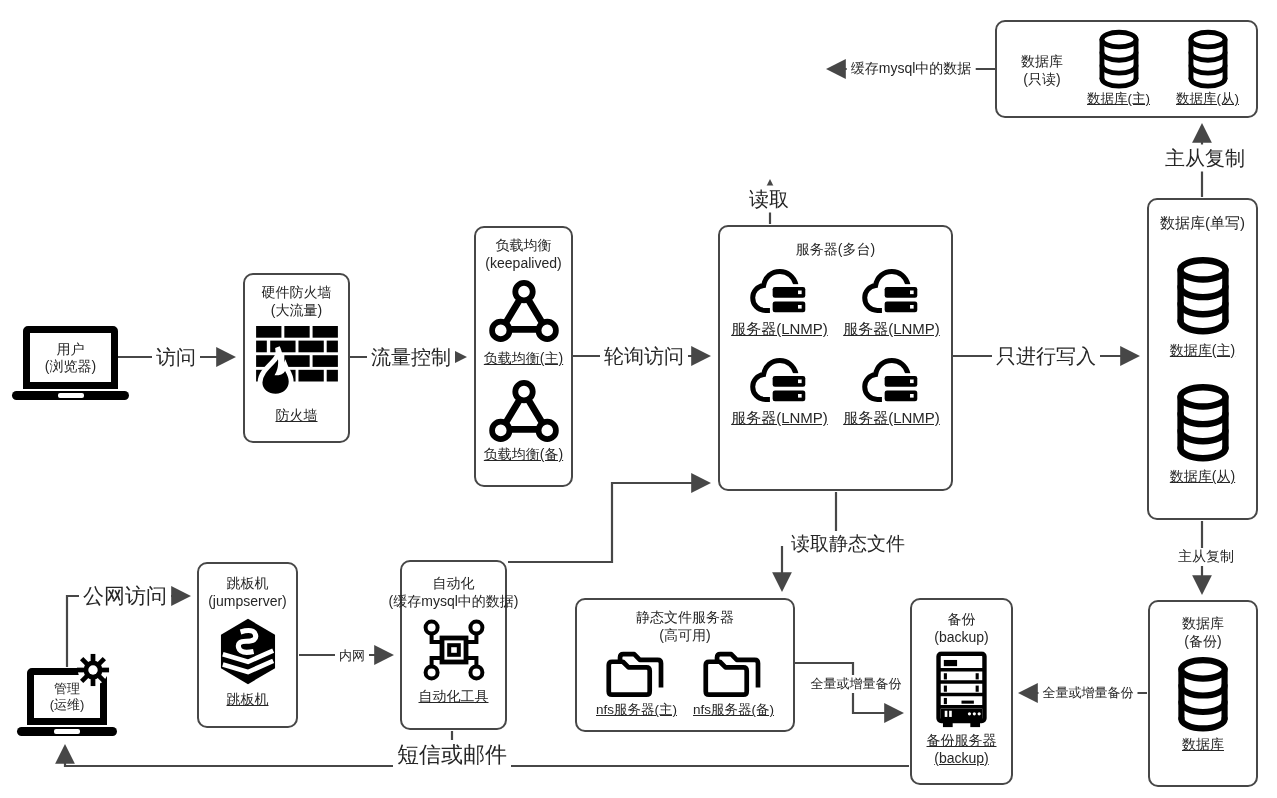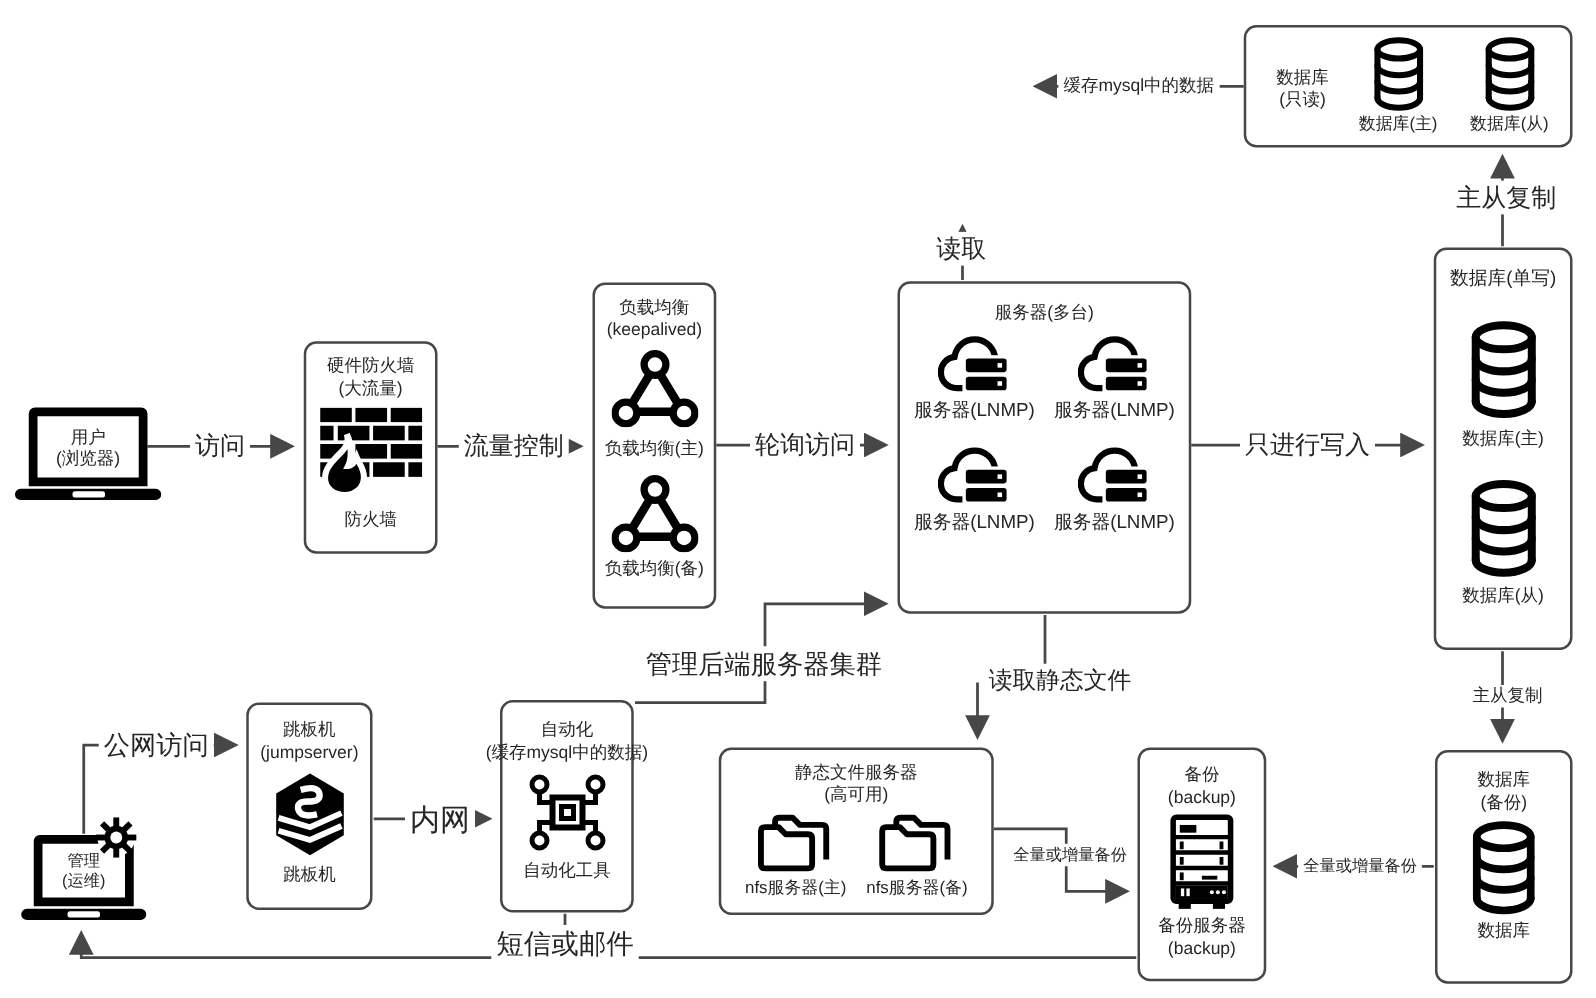--- a/index.html
+++ b/index.html
@@ -4,21 +4,21 @@
 <style>
   html,body{margin:0;padding:0;background:#fff;}
   #canvas{position:relative;width:1277px;height:798px;background:#fff;overflow:hidden;
           font-family:"Liberation Sans","DejaVu Sans",sans-serif;color:#262626;}
   svg.wires{position:absolute;left:0;top:0;z-index:1;}
   .box{position:absolute;background:#fff;border:2px solid #474747;border-radius:10px;
        box-sizing:border-box;z-index:2;display:flex;flex-direction:column;align-items:center;}
   .box.row{flex-direction:row;align-items:flex-start;}
   .box-title{font-size:14px;text-align:center;line-height:1.3;padding-top:8px;}
   .tl{display:block;white-space:nowrap;}
-  .cap{font-size:14px;text-align:center;line-height:1.25;white-space:nowrap;}
+  .cap{font-size:14px;text-align:center;line-height:1.25;white-space:nowrap;text-decoration:underline;}
   .icon-col{display:flex;flex-direction:column;align-items:center;}
   .grid2{display:grid;grid-template-columns:112px 112px;row-gap:16px;margin-top:8px;justify-items:center;}
   .edge-label{position:absolute;transform:translate(-50%,-50%);background:#fff;padding:0 4px;
               white-space:nowrap;z-index:3;color:#262626;}
   .laptop{position:absolute;z-index:2;}
   .laptop-screen{border:7px solid #000;border-radius:5px 5px 0 0;background:#fff;box-sizing:border-box;
                  display:flex;flex-direction:column;align-items:center;justify-content:center;
                  font-size:14px;line-height:1.2;margin:0 auto;text-align:center;}
   .laptop-base{width:100%;height:9px;background:#000;border-radius:5px;margin-top:2px;position:relative;}
   .laptop-base::after{content:"";position:absolute;left:50%;top:2px;transform:translateX(-50%);
@@ -329,20 +329,19 @@
 
 <div class="edge-label" style="left:176px;top:357px;font-size:20px;">访问</div>
 <div class="edge-label" style="left:411px;top:357px;font-size:20px;">流量控制</div>
 <div class="edge-label" style="left:644px;top:356px;font-size:20px;">轮询访问</div>
 <div class="edge-label" style="left:1046px;top:356px;font-size:20px;">只进行写入</div>
 <div class="edge-label" style="left:769px;top:199px;font-size:20px;">读取</div>
 <div class="edge-label" style="left:911px;top:69px;font-size:14px;">缓存mysql中的数据</div>
 <div class="edge-label" style="left:1205px;top:158px;font-size:20px;">主从复制</div>
 <div class="edge-label" style="left:1206px;top:557px;font-size:14px;">主从复制</div>
 <div class="edge-label" style="left:848px;top:544px;font-size:19px;">读取静态文件</div>
-<div class="edge-label" style="left:611px;top:531px;font-size:21px;">管理后端服务器集群</div>
 <div class="edge-label" style="left:856px;top:684px;font-size:13px;">全量或增量备份</div>
 <div class="edge-label" style="left:1088px;top:693px;font-size:13px;">全量或增量备份</div>
 <div class="edge-label" style="left:125px;top:596px;font-size:21px;">公网访问</div>
-<div class="edge-label" style="left:352px;top:656px;font-size:24px;">内网</div>
+<div class="edge-label" style="left:352px;top:656px;font-size:13px;">内网</div>
 <div class="edge-label" style="left:452px;top:755px;font-size:22px;">短信或邮件</div>
 
 </div>
 
 </body></html>

